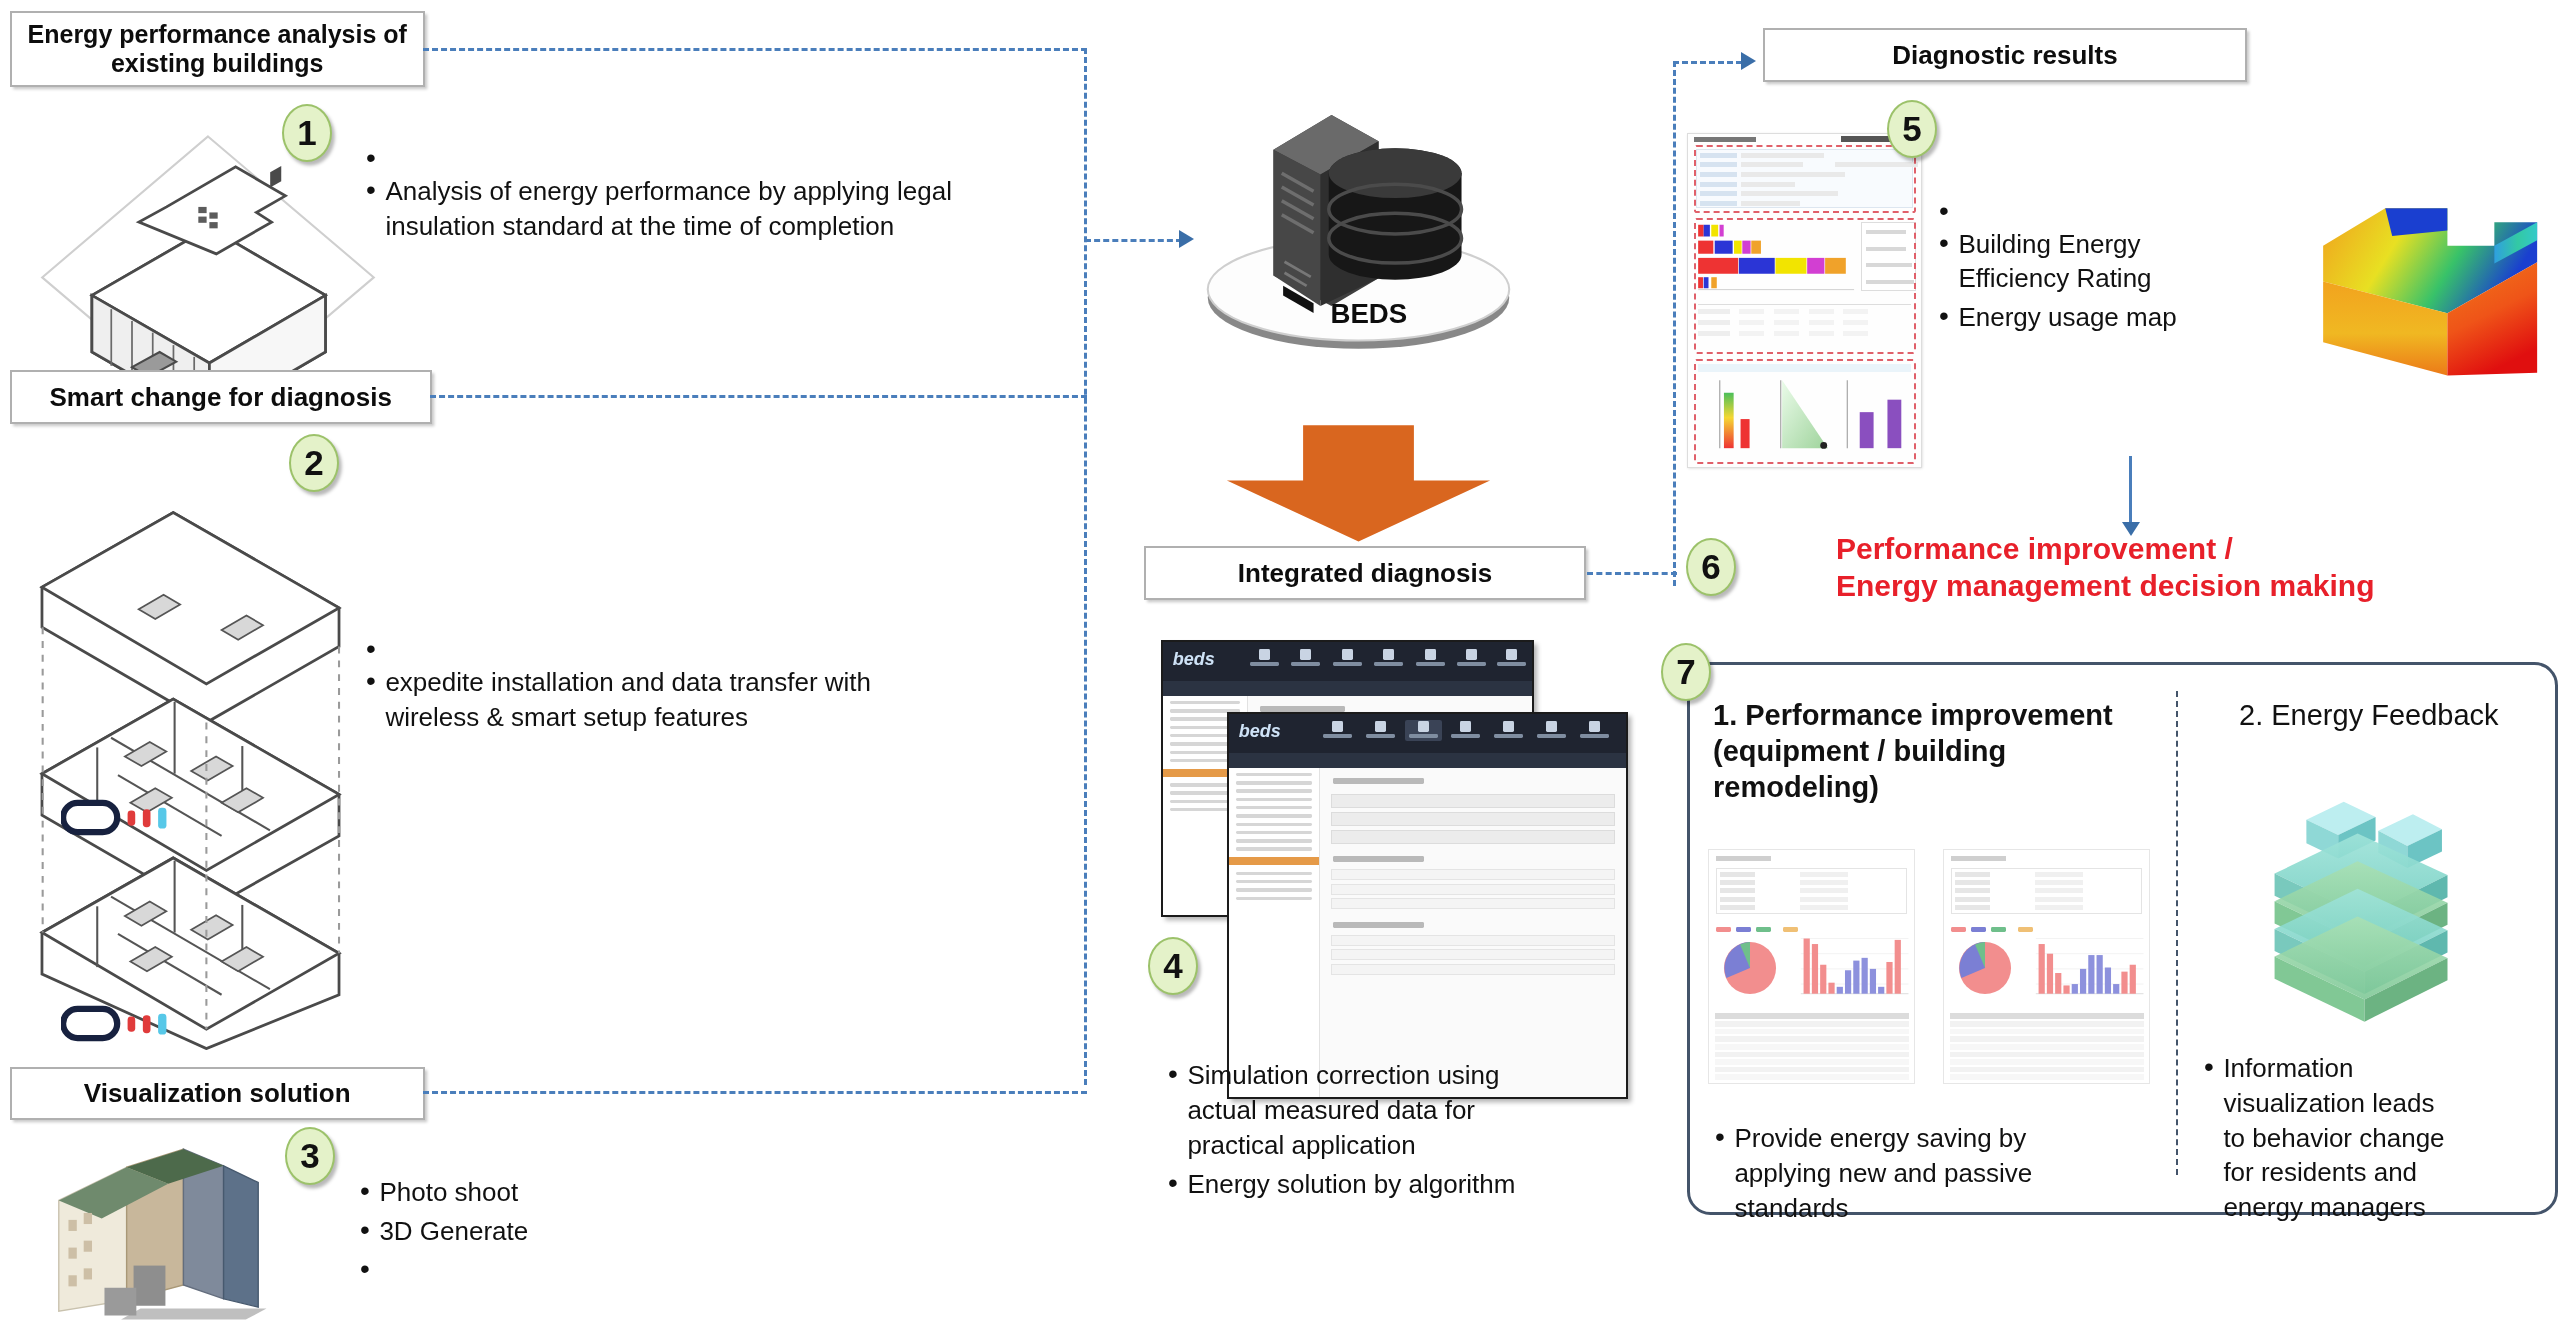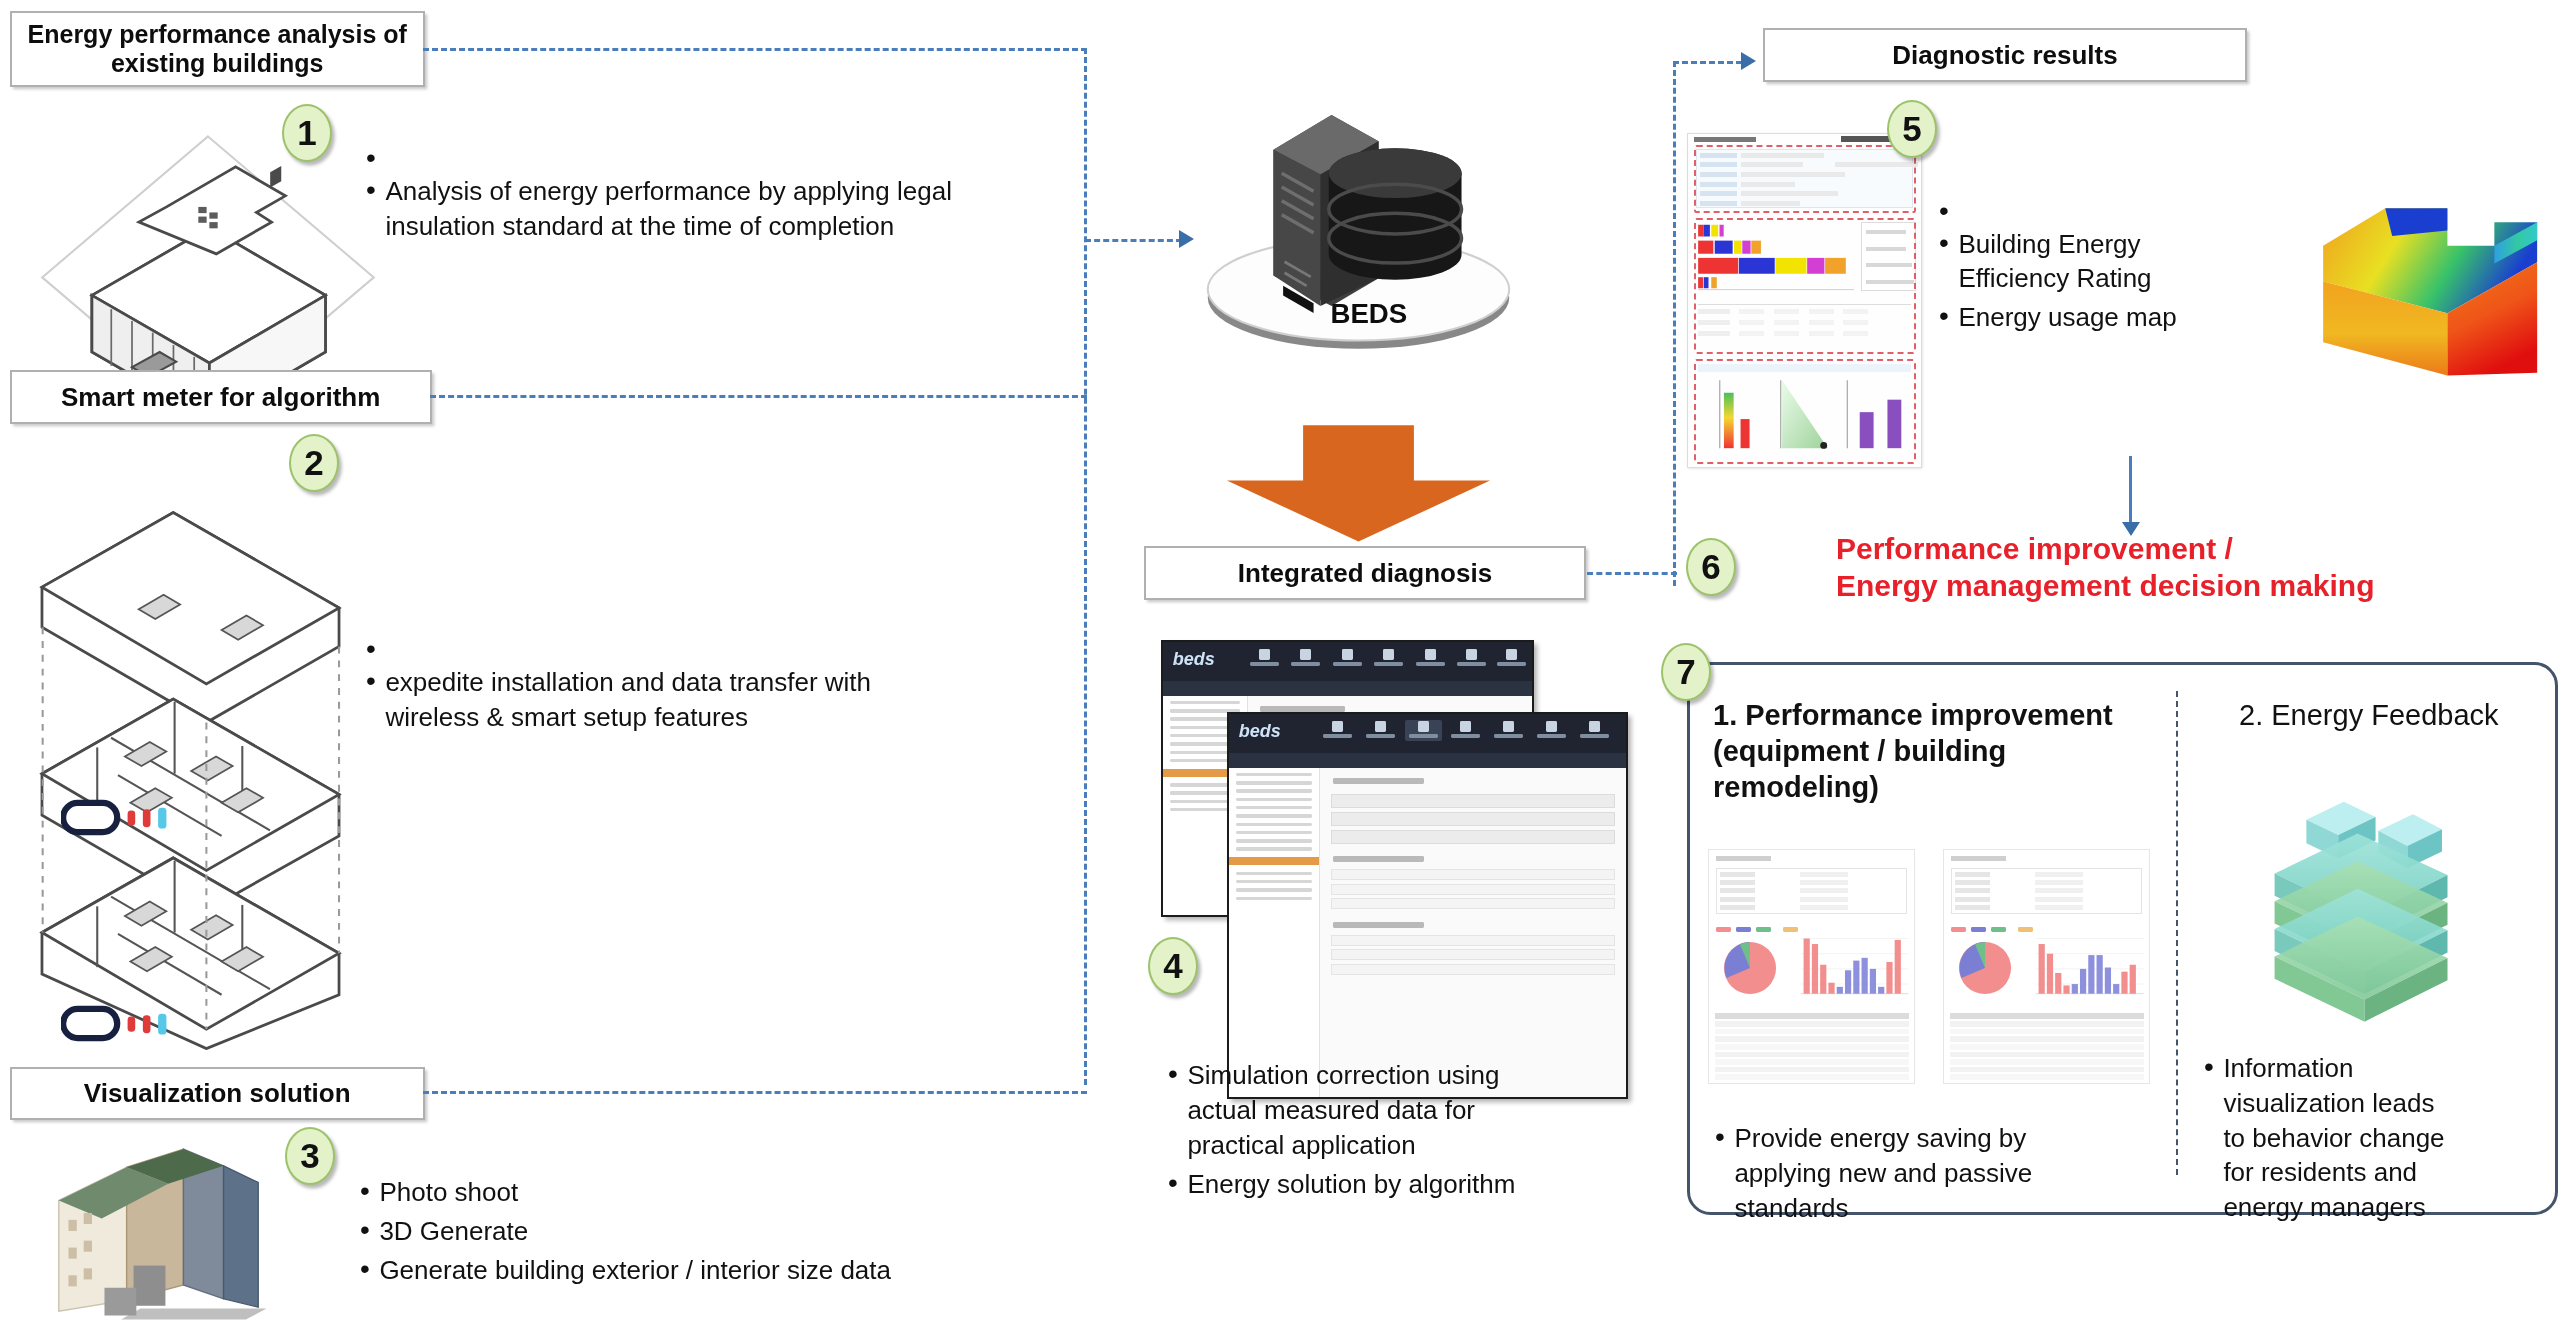--- a/index.html
+++ b/index.html
@@ -173,21 +173,21 @@
   <div class="bullet">
       <span class="dot">•</span>
     </div>
   <div class="bullet">
       <span class="dot">•</span>
       <span class="txt">Analysis of energy performance by applying legal
 insulation standard at the time of completion</span>
     </div>
 </div>
 
-<div class="titlebox" style="left:9.7px; top:370px; width:422px; height:54px; font-size:26px;">Smart meter for algorithm</div>
+<div class="titlebox" style="left:9.7px; top:370px; width:422px; height:54px; font-size:26px;">Smart change for diagnosis</div>
 <div class="dashH" style="left:430px; top:395px; width:657px;"></div>
 
 <div class="stepnum" style="left:289px; top:434px;">2</div>
 
 <svg class="abs" style="left:14px; top:449px;" width="353" height="601" viewBox="0 0 510 870">
   <g stroke="#4a4a4a" fill="none" stroke-width="4">
 
     <polygon points="40,200 230,92 470,230 470,286 278,396 40,258" fill="#fff"></polygon>
     <polygon points="40,200 230,92 470,230 278,340" fill="#fff"></polygon>
 
@@ -286,21 +286,20 @@
   <div class="bullet">
       <span class="dot">•</span>
       <span class="txt">Photo shoot</span>
     </div>
   <div class="bullet">
       <span class="dot">•</span>
       <span class="txt">3D Generate</span>
     </div>
   <div class="bullet">
       <span class="dot">•</span>
-      <span class="txt">Generate building exterior / interior size data</span>
     </div>
 </div>
 
 <svg class="abs" style="left:1196px; top:90px;" width="325" height="277" viewBox="0 0 470 400">
   <ellipse cx="235" cy="300" rx="218" ry="74" fill="#111" opacity=".5"></ellipse>
   <ellipse cx="235" cy="288" rx="218" ry="74" fill="#fdfdfd" stroke="#cfcfcf" stroke-width="3"></ellipse>
 
   <polygon points="112,86 196,36 264,74 264,272 196,312 112,268" fill="#3f3f3f"></polygon>
   <polygon points="112,86 196,36 264,74 180,122" fill="#6a6a6a"></polygon>
   <polygon points="112,86 180,122 180,312 112,268" fill="#474747"></polygon>

